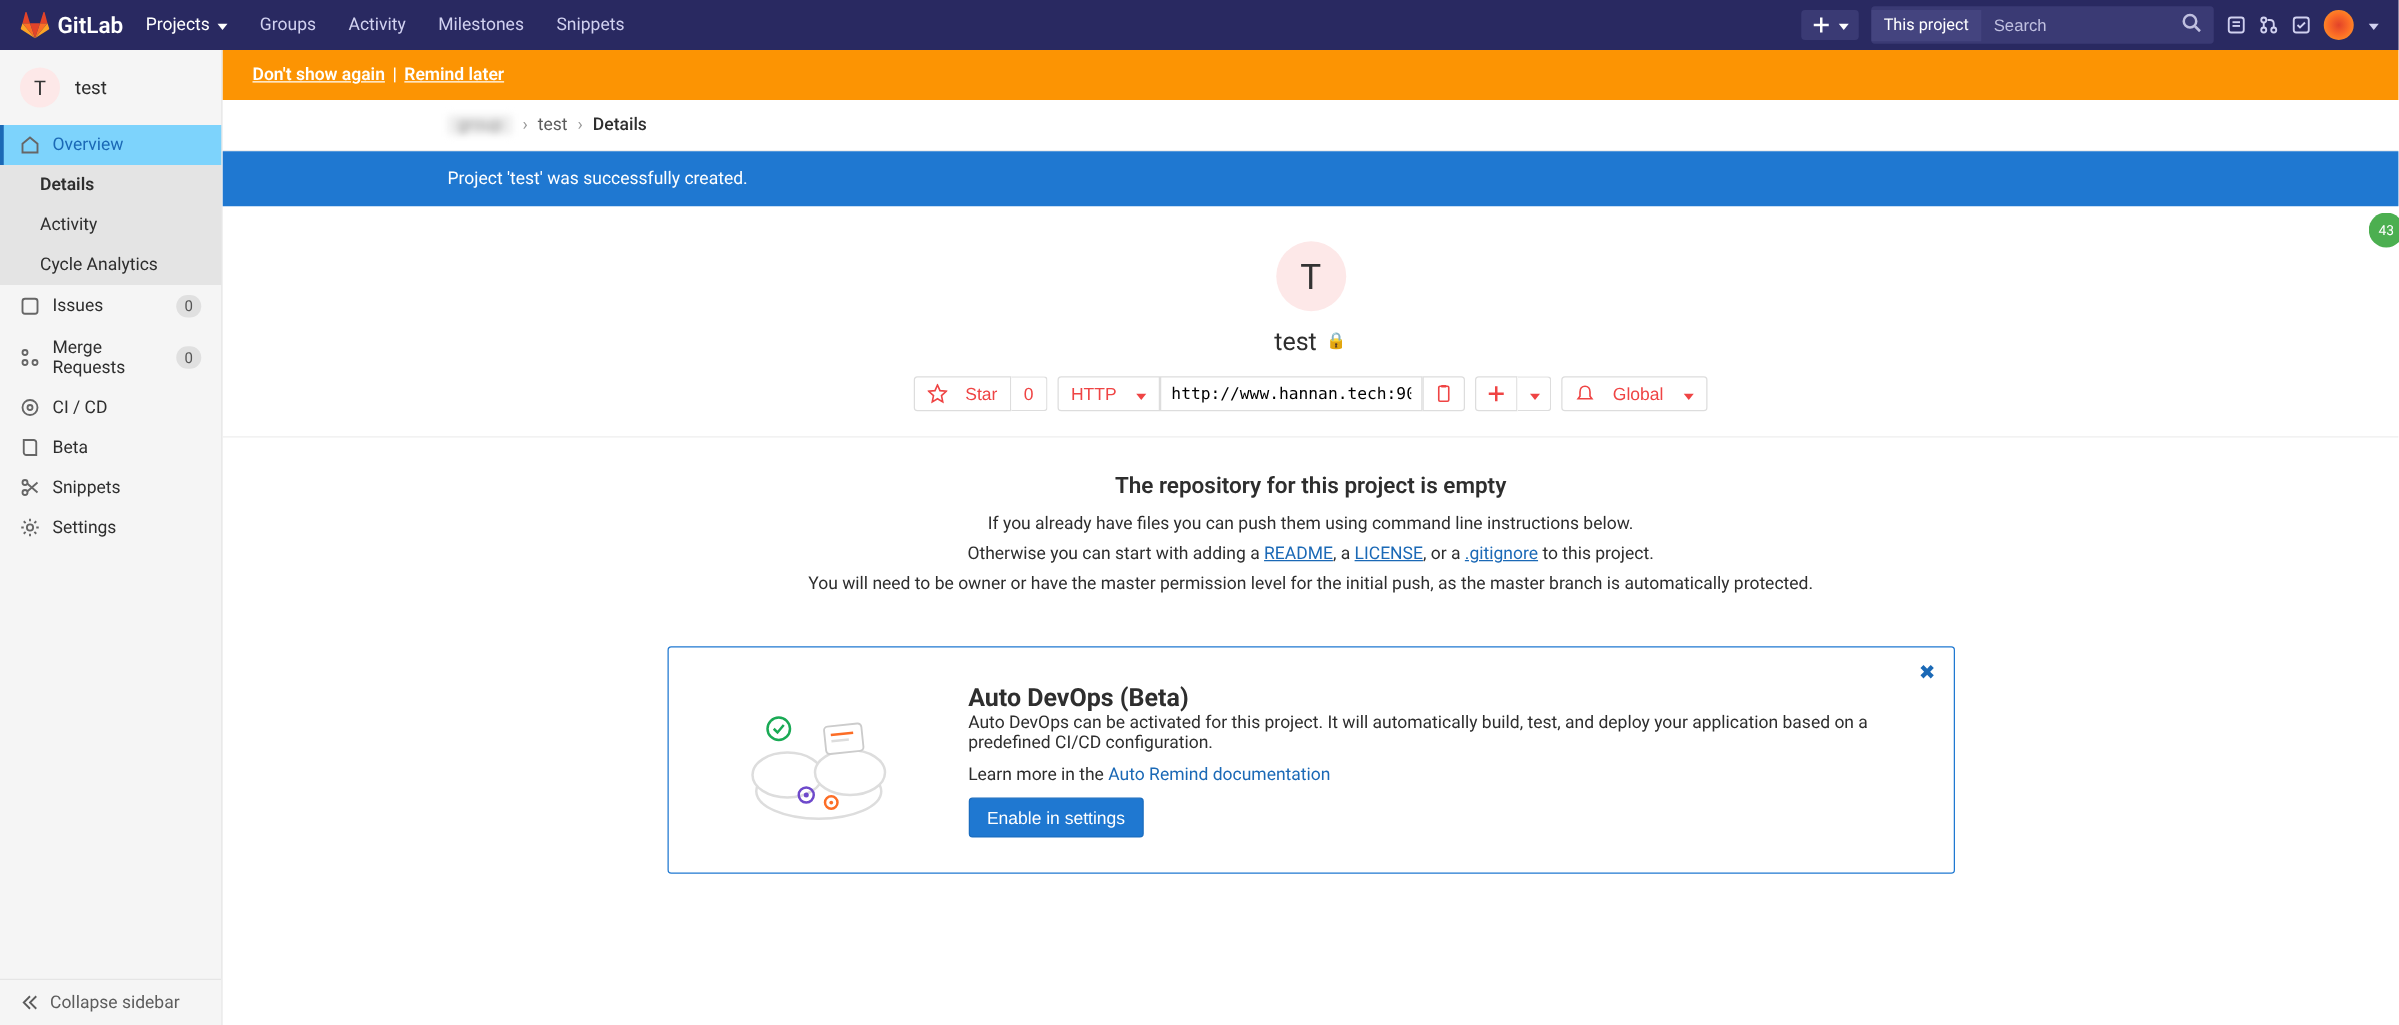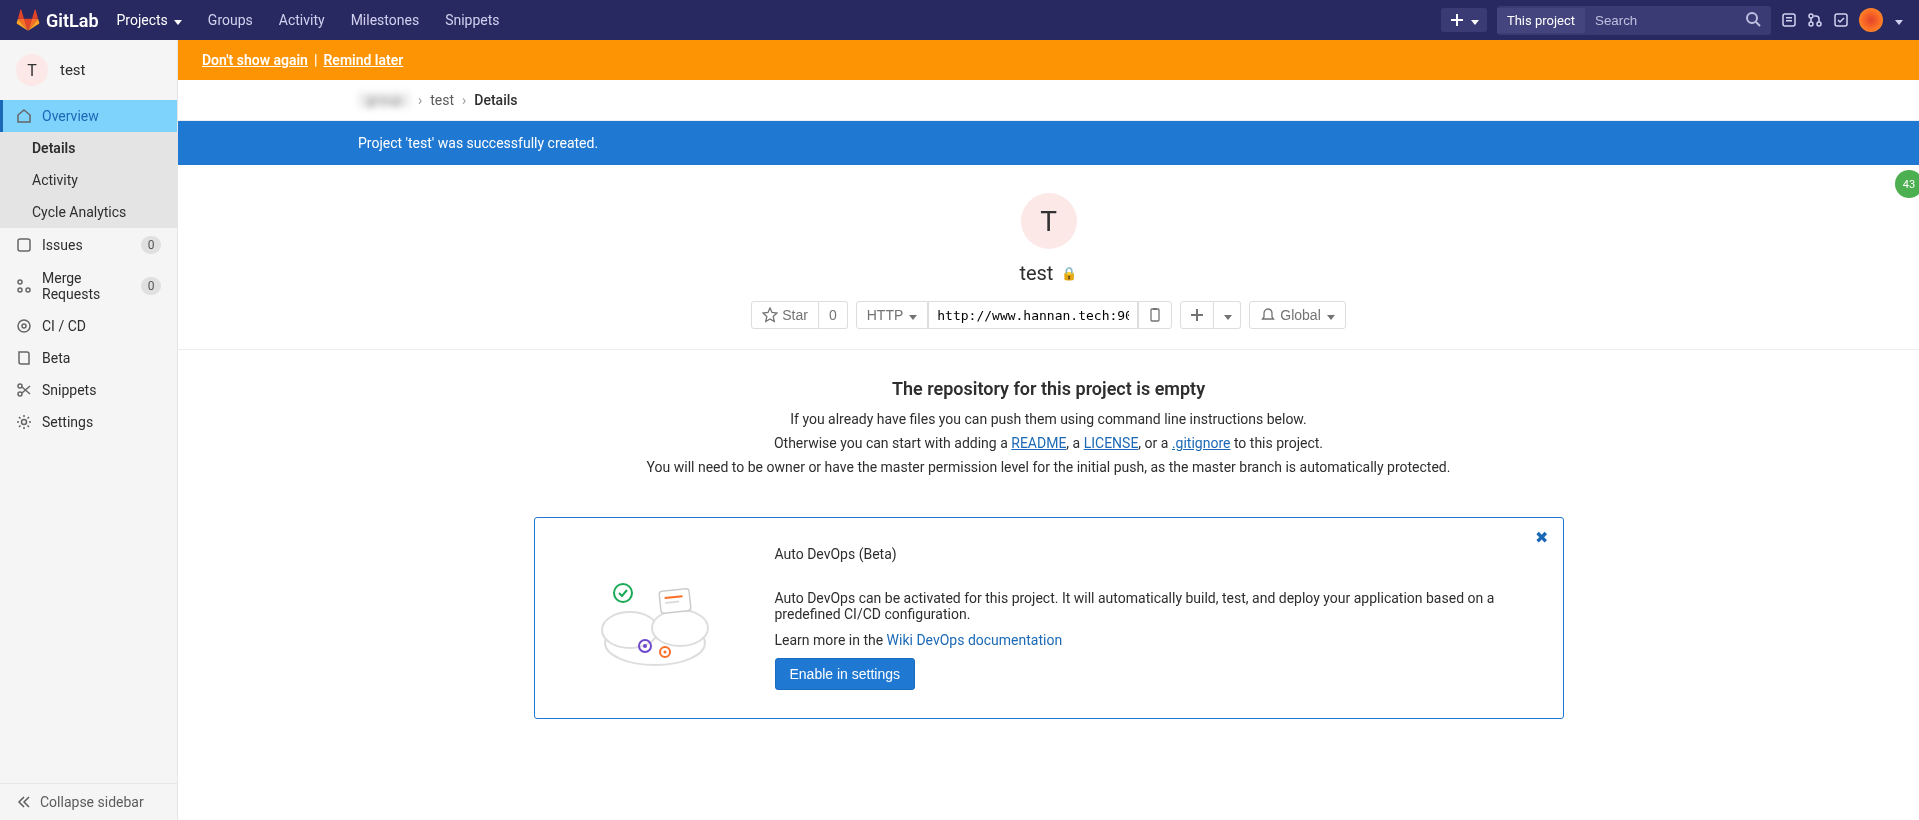--- a/index.html
+++ b/index.html
@@ -55,38 +55,38 @@
 .breadcrumb .cur { color:#2e2e2e; font-weight:500;}
 
 .flash { background:#1f78d1; color:#fff; padding:14px 24px 14px 180px; font-size:14px;}
 
 .proj-hero { text-align:center; padding:28px 0 20px; border-bottom:1px solid #eee;}
 .proj-hero .pavatar { width:56px; height:56px; border-radius:50%; background:#fde8e8; margin:0 auto 12px; display:flex; align-items:center; justify-content:center; font-size:28px; color:#333;}
 .proj-hero h1 { font-size:20px; font-weight:400; display:inline-flex; align-items:center; gap:8px;}
 .proj-hero .lock { font-size:13px; color:#999;}
 
 .actions-row { display:flex; justify-content:center; gap:8px; margin-top:16px;}
-.btn { border:1px solid #ddd; background:#fff; border-radius:3px; padding:5px 10px; font-size:14px; display:inline-flex; align-items:center; gap:4px; cursor:pointer; color:#737373;}
+.btn { border:1px solid #ddd; background:#fff; border-radius:3px; padding:5px 10px; font-size:14px; display:inline-flex; align-items:center; gap:14px; cursor:pointer; color:#ef4444;}
 .btn.sm { padding:5px 8px;}
 .btn-group { display:flex;}
 .btn-group .btn { border-radius:0;}
 .btn-group .btn:first-child { border-top-left-radius:3px; border-bottom-left-radius:3px;}
 .btn-group .btn:last-child { border-top-right-radius:3px; border-bottom-right-radius:3px;}
 .btn-group .btn + .btn { border-left:none;}
 .url-input { border:1px solid #ddd; padding:5px 8px; font-family:monospace; font-size:13px; width:210px; outline:none;}
 
 .empty-repo { text-align:center; padding:28px 40px 18px; color:#2e2e2e;}
 .empty-repo h2 { font-size:18px; font-weight:600; margin-bottom:12px;}
 .empty-repo p { margin-bottom:8px; font-size:14px; color:#2e2e2e;}
 .empty-repo a { color:#1b69b6; text-decoration:underline;}
 
 .devops-card { max-width:1030px; margin:16px auto 40px; border:1px solid #1f78d1; border-radius:3px; padding:28px 40px; position:relative; display:flex; gap:40px; align-items:center;}
 .devops-card .close { position:absolute; top:10px; right:14px; color:#1b69b6; cursor:pointer; font-size:16px;}
 .devops-card .illus { flex:0 0 160px; height:100px; position:relative;}
-.devops-card .text h3 { font-size:14px; font-weight:400; margin-bottom:28px;}
+.devops-card .text h3 { font-size:20px; font-weight:700; margin-bottom:0;}
 .devops-card .text p { font-size:14px; color:#2e2e2e; margin-bottom:10px;}
 .devops-card .text a { color:#1b69b6;}
 .btn-primary { background:#1f78d1; border:1px solid #1a6cbf; color:#fff; border-radius:3px; padding:7px 14px; font-size:14px; cursor:pointer;}
 
 .chevron::after { content:''; display:inline-block; width:0; height:0; border-left:4px solid transparent; border-right:4px solid transparent; border-top:5px solid currentColor; margin-left:2px;}
 
 .float-badge { position:fixed; right:-4px; top:170px; width:28px; height:28px; background:#4caf50; border-radius:50%; color:#fff; font-size:11px; display:flex; align-items:center; justify-content:center;}
 
 svg.ic16 { width:16px; height:16px; fill:currentColor; }
 </style>
@@ -339,20 +339,20 @@
           <rect x="90" y="33" width="14" height="2" fill="#ddd" transform="rotate(-6 100 33)"></rect>
           <circle cx="70" cy="78" r="6" fill="none" stroke="#6e49cb" stroke-width="2"></circle>
           <circle cx="70" cy="78" r="2" fill="#6e49cb"></circle>
           <circle cx="90" cy="84" r="5" fill="none" stroke="#fc6d26" stroke-width="2"></circle>
           <circle cx="90" cy="84" r="1.5" fill="#fc6d26"></circle>
         </svg>
       </div>
       <div class="text">
         <h3>Auto DevOps (Beta)</h3>
         <p>Auto DevOps can be activated for this project. It will automatically build, test, and deploy your application based on a predefined CI/CD configuration.</p>
-        <p><span>Learn more in the </span><a>Wiki DevOps documentation</a></p>
+        <p><span>Learn more in the </span><a>Auto Remind documentation</a></p>
         <button class="btn-primary">Enable in settings</button>
       </div>
     </div>
   </main>
 </div>
 
 <div class="float-badge">43</div>
 
 </body></html>

